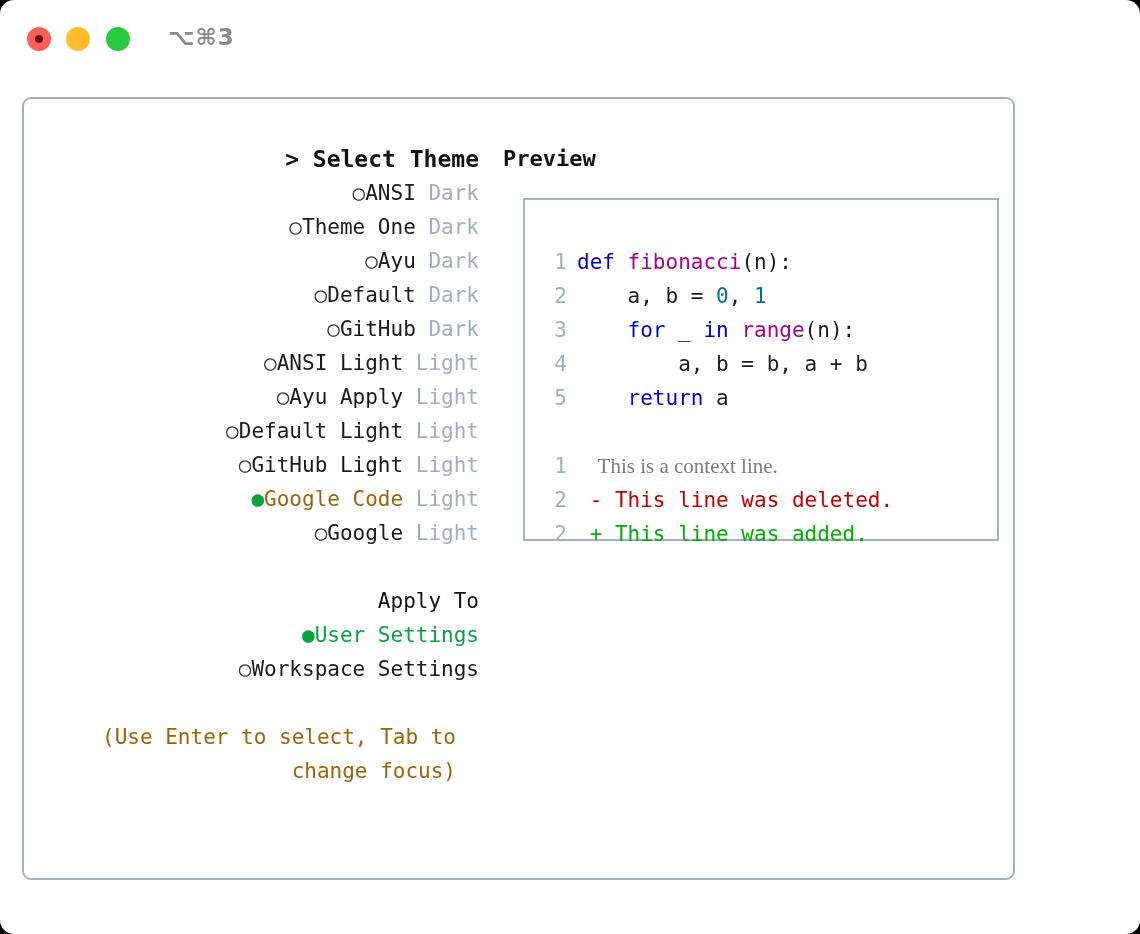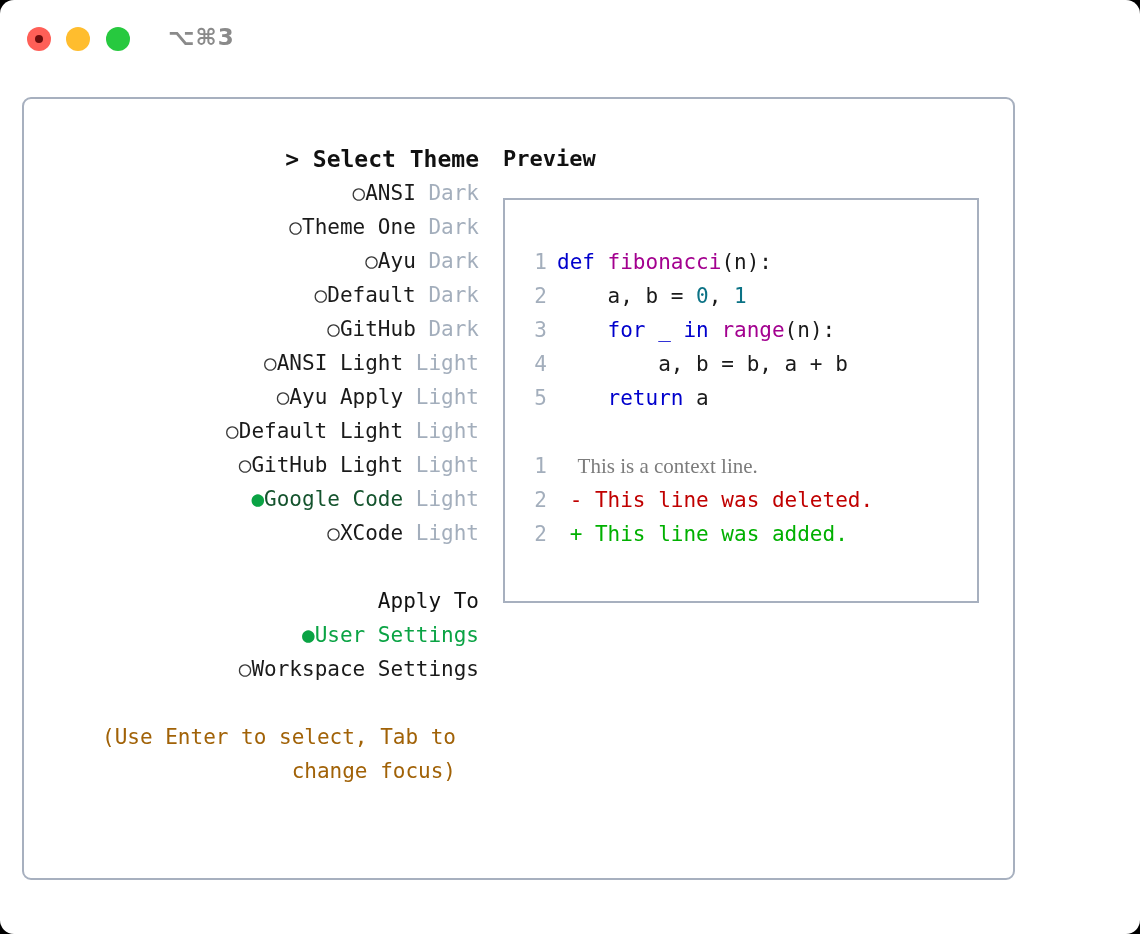--- a/index.html
+++ b/index.html
@@ -95,21 +95,21 @@
     line-height: 34px;
     color: #1a1a1a;
     white-space: pre;
   }
   .bullet {
     display: inline-block;
     width: 22px;
   }
   .bullet.on  { color: #0aa344; }
   .bullet.off { color: #3a3a3a; }
-  .theme-name.sel  { color: #14532d; }
+  .theme-name.sel  { color: #a16207; }
   .theme-name      { color: #1a1a1a; }
   .theme-kind {
     color: #a3aebc;
   }
   .apply-label {
     padding-left: 22px;
     font-size: 21px;
     line-height: 34px;
     color: #111111;
     white-space: pre;
@@ -136,25 +136,26 @@
   }
   #preview-title {
     font-size: 22px;
     font-weight: 700;
     color: #111111;
     line-height: 34px;
   }
   #preview-box {
     margin-top: 22px;
     width: 476px;
-    height: 405px;
+    height: 343px;
     border: 2px solid #a7b0bf;
     box-sizing: border-box;
     background: #ffffff;
     position: relative;
+    margin-left: 20px;
   }
   #code {
     position: absolute;
     left: 16px;
     top: 45px;
     font-size: 21px;
     line-height: 34px;
     white-space: pre;
   }
   .ln {
@@ -194,21 +195,21 @@
           <div class="theme-row"><span class="bullet off">○</span><span class="theme-name">ANSI</span><span class="theme-kind"> Dark</span></div>
           <div class="theme-row"><span class="bullet off">○</span><span class="theme-name">Theme One</span><span class="theme-kind"> Dark</span></div>
           <div class="theme-row"><span class="bullet off">○</span><span class="theme-name">Ayu</span><span class="theme-kind"> Dark</span></div>
           <div class="theme-row"><span class="bullet off">○</span><span class="theme-name">Default</span><span class="theme-kind"> Dark</span></div>
           <div class="theme-row"><span class="bullet off">○</span><span class="theme-name">GitHub</span><span class="theme-kind"> Dark</span></div>
           <div class="theme-row"><span class="bullet off">○</span><span class="theme-name">ANSI Light</span><span class="theme-kind"> Light</span></div>
           <div class="theme-row"><span class="bullet off">○</span><span class="theme-name">Ayu Apply</span><span class="theme-kind"> Light</span></div>
           <div class="theme-row"><span class="bullet off">○</span><span class="theme-name">Default Light</span><span class="theme-kind"> Light</span></div>
           <div class="theme-row"><span class="bullet off">○</span><span class="theme-name">GitHub Light</span><span class="theme-kind"> Light</span></div>
           <div class="theme-row"><span class="bullet on">●</span><span class="theme-name sel">Google Code</span><span class="theme-kind"> Light</span></div>
-          <div class="theme-row"><span class="bullet off">○</span><span class="theme-name">XCode</span><span class="theme-kind"> Light</span></div>
+          <div class="theme-row"><span class="bullet off">○</span><span class="theme-name">Google</span><span class="theme-kind"> Light</span></div>
         </div>
 
       <div id="group-gap"></div>
 
       <div class="apply-label">Apply To</div>
       <div id="apply-list">
           <div class="apply-row"><span class="bullet on">●</span><span class="apply-name sel">User Settings</span></div>
           <div class="apply-row"><span class="bullet off">○</span><span class="apply-name">Workspace Settings</span></div>
         </div>
 

